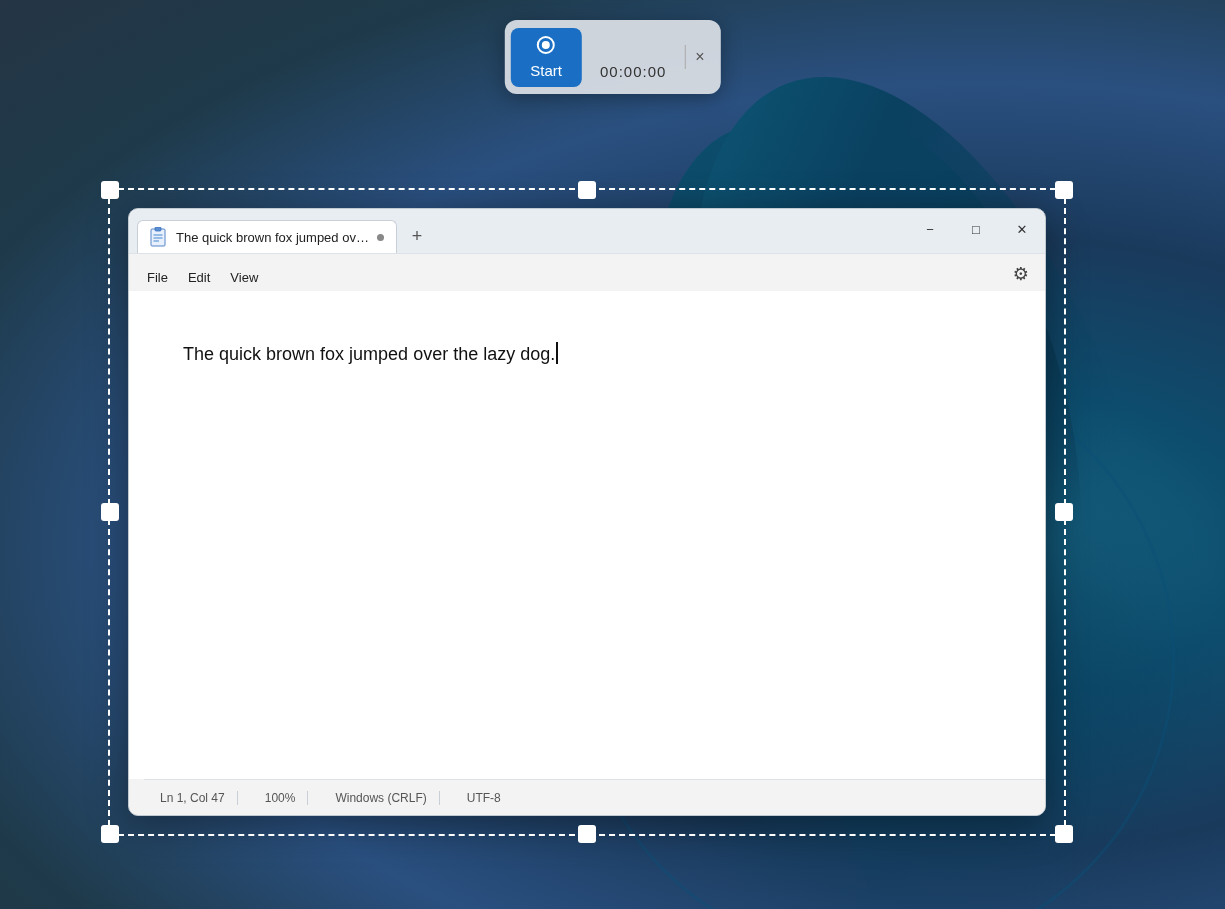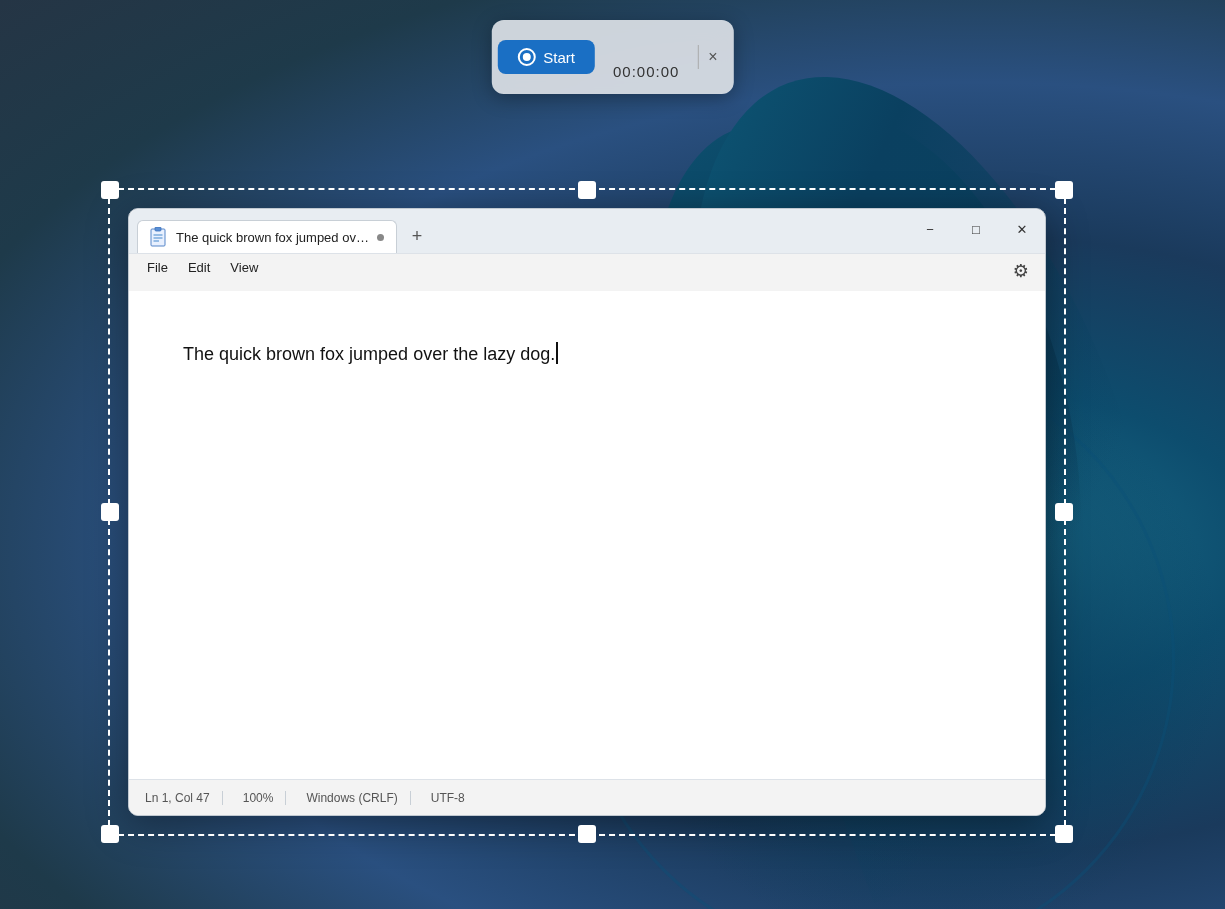--- a/index.html
+++ b/index.html
@@ -87,20 +87,21 @@
       gap: 8px;
       background: #1a6fc4;
       color: white;
       border: none;
       border-radius: 8px;
       padding: 8px 20px;
       font-size: 15px;
       font-weight: 500;
       cursor: pointer;
       font-family: 'Segoe UI', sans-serif;
+      flex-direction: column;
     }
 
     .start-button .record-icon {
       width: 18px;
       height: 18px;
       border-radius: 50%;
       border: 2px solid white;
       display: flex;
       align-items: center;
       justify-content: center;
@@ -276,21 +277,21 @@
       display: flex;
       align-items: center;
       justify-content: center;
       font-size: 13px;
       color: #333;
     }
 
     
     .menu-bar {
       display: flex;
-      align-items: flex-start;
+      align-items: flex-end;
       padding: 2px 8px;
       background: #f3f3f3;
       border-top: 1px solid #dde2e8;
       height: 38px;
     }
 
     .menu-item {
       padding: 4px 10px;
       font-size: 13px;
       color: #222;
@@ -344,21 +345,22 @@
     
     .status-bar {
       display: flex;
       align-items: center;
       padding: 0 16px;
       height: 36px;
       background: #f3f3f3;
       border-top: 1px solid #dde2e8;
       font-size: 12px;
       color: #555;
-      gap: 8px;
+      gap: 15px;
+      margin-left: 15px;
     }
 
     .status-item {
       padding: 0 12px;
       border-right: 1px solid #c8cfd6;
     }
 
     .status-item:first-child {
       padding-left: 0;
     }

